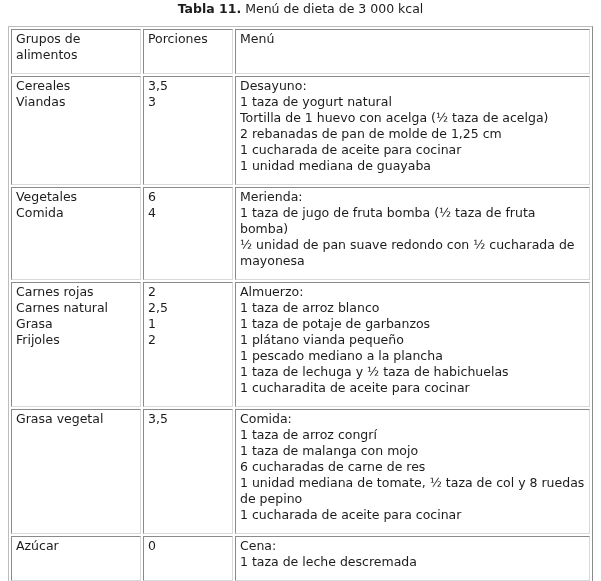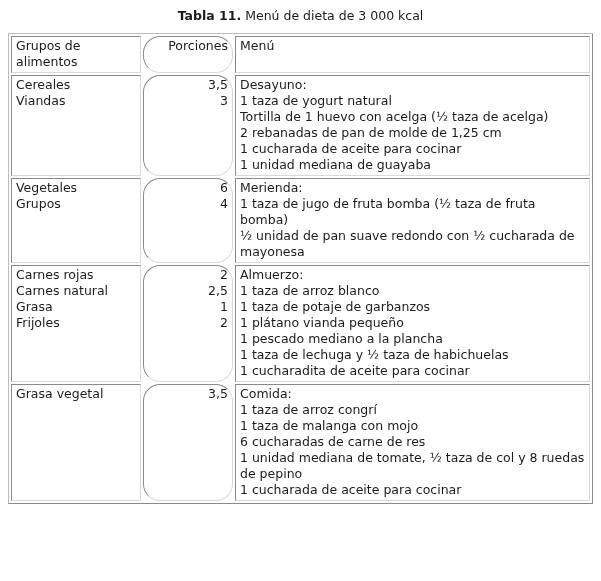--- a/index.html
+++ b/index.html
@@ -8,45 +8,44 @@
     background: #ffffff;
     width: 601px;
     height: 581px;
     overflow: hidden;
     font-family: "DejaVu Sans", sans-serif;
     font-size: 12.5px;
     color: #1c1c1c;
   }
   .caption {
     text-align: center;
-    padding-top: 7px;
     line-height: 17px;
   }
   .caption .bold { font-weight: bold; }
   table.diet {
     border-collapse: separate;
     border-spacing: 2px;
     table-layout: fixed;
     width: 585px;
     margin: 9px 8px 0 8px;
     border: 1px solid;
     border-color: #bcbcbc #8a8a8a #8a8a8a #bcbcbc;
   }
   table.diet * { box-sizing: border-box; }
   col.c-groups   { width: 130px; }
   col.c-portions { width: 90px; }
   td {
     border: 1px solid;
     border-color: #8a8a8a #d9d9d9 #d9d9d9 #8a8a8a;
     vertical-align: top;
-    padding: 1px 4px 2px 4px;
+    padding: 1px 4px 10px 4px;
     line-height: 16px;
     word-wrap: break-word;
   }
-  td.center { text-align: right; border-radius: 17px; }
+  td.center { text-align: left; }
   td div { line-height: 16px; }
 </style>
 </head>
 <body>
 
 <div class="caption">
   <span class="bold">Tabla 11.</span>
   <span>Menú de dieta de 3 000 kcal</span>
 </div>
 
@@ -76,21 +75,21 @@
           <div>1 taza de yogurt natural</div>
           <div>Tortilla de 1 huevo con acelga (½ taza de acelga)</div>
           <div>2 rebanadas de pan de molde de 1,25 cm</div>
           <div>1 cucharada de aceite para cocinar</div>
           <div>1 unidad mediana de guayaba</div>
         </td>
       </tr>
       <tr>
         <td>
           <div>Vegetales</div>
-          <div>Grupos</div>
+          <div>Comida</div>
         </td>
         <td class="center">
           <div>6</div>
           <div>4</div>
         </td>
         <td>
           <div>Merienda:</div>
           <div>1 taza de jugo de fruta bomba (½ taza de fruta bomba)</div>
           <div>½ unidad de pan suave redondo con ½ cucharada de mayonesa</div>
         </td>
@@ -127,14 +126,26 @@
         </td>
         <td>
           <div>Comida:</div>
           <div>1 taza de arroz congrí</div>
           <div>1 taza de malanga con mojo</div>
           <div>6 cucharadas de carne de res</div>
           <div>1 unidad mediana de tomate, ½ taza de col y 8 ruedas de pepino</div>
           <div>1 cucharada de aceite para cocinar</div>
         </td>
       </tr>
+      <tr>
+        <td>
+          <div>Azúcar</div>
+        </td>
+        <td class="center">
+          <div>0</div>
+        </td>
+        <td>
+          <div>Cena:</div>
+          <div>1 taza de leche descremada</div>
+        </td>
+      </tr>
     </tbody>
 </table>
 
 </body></html>

